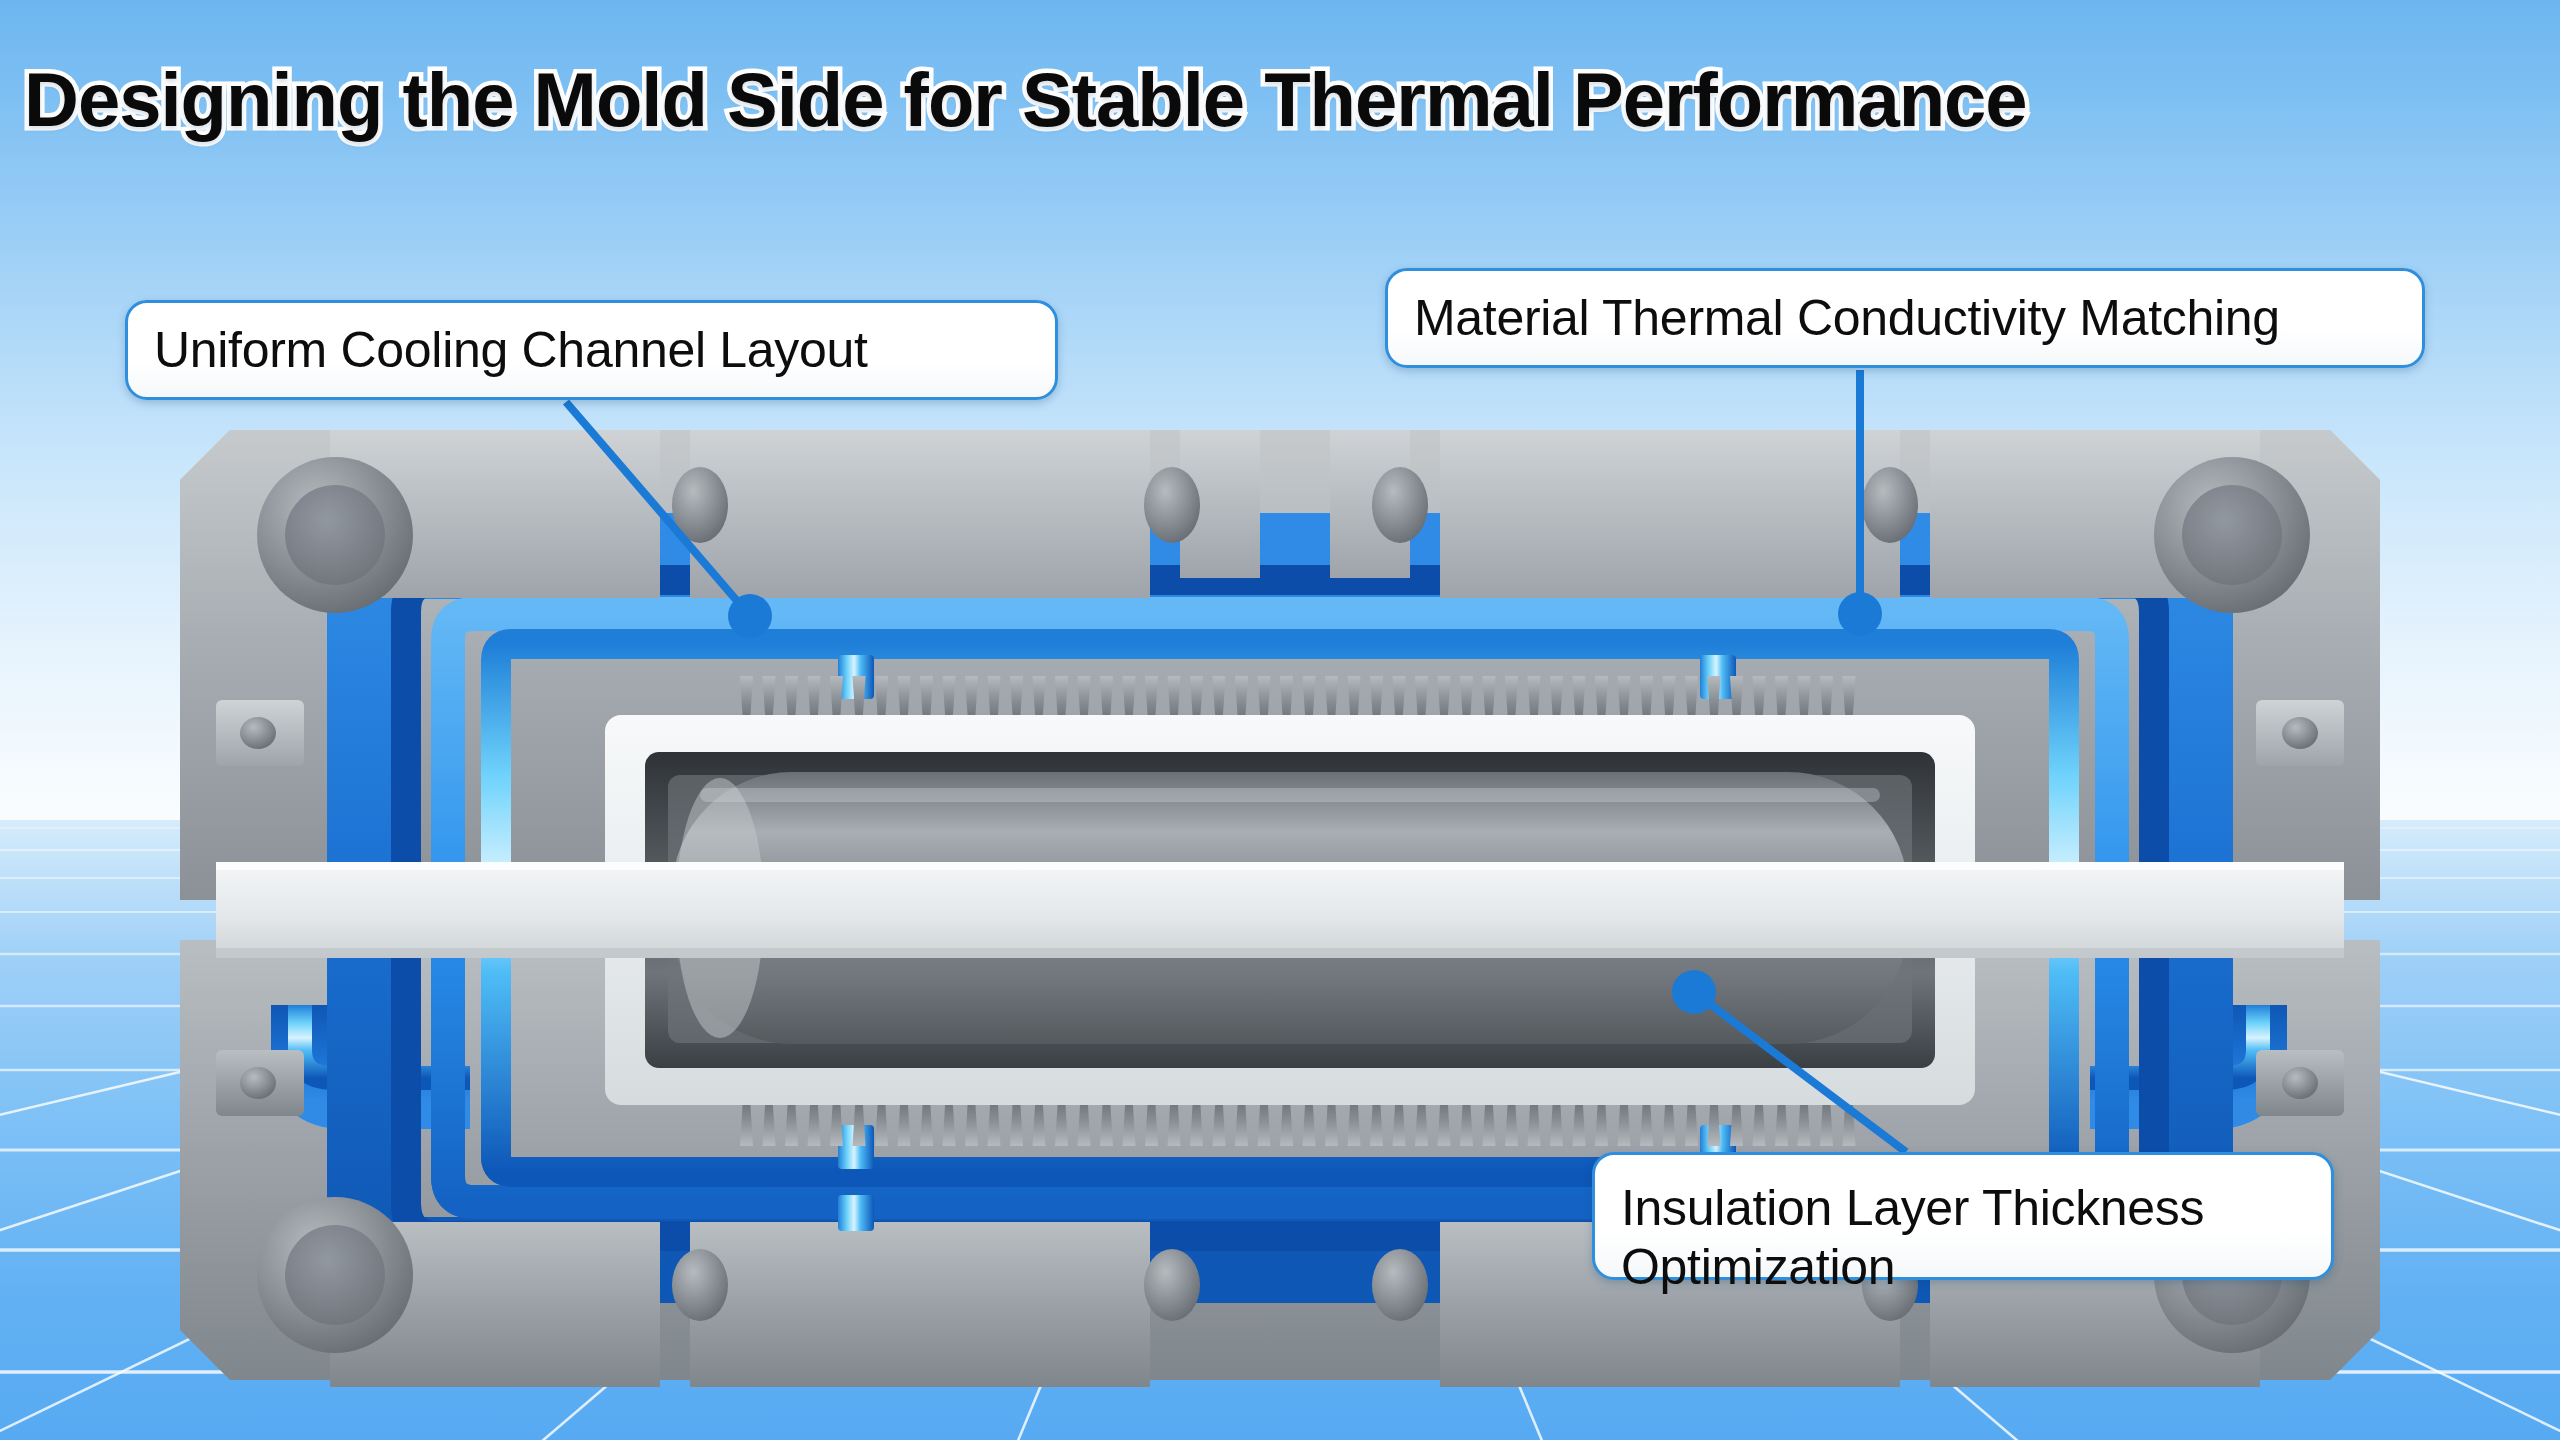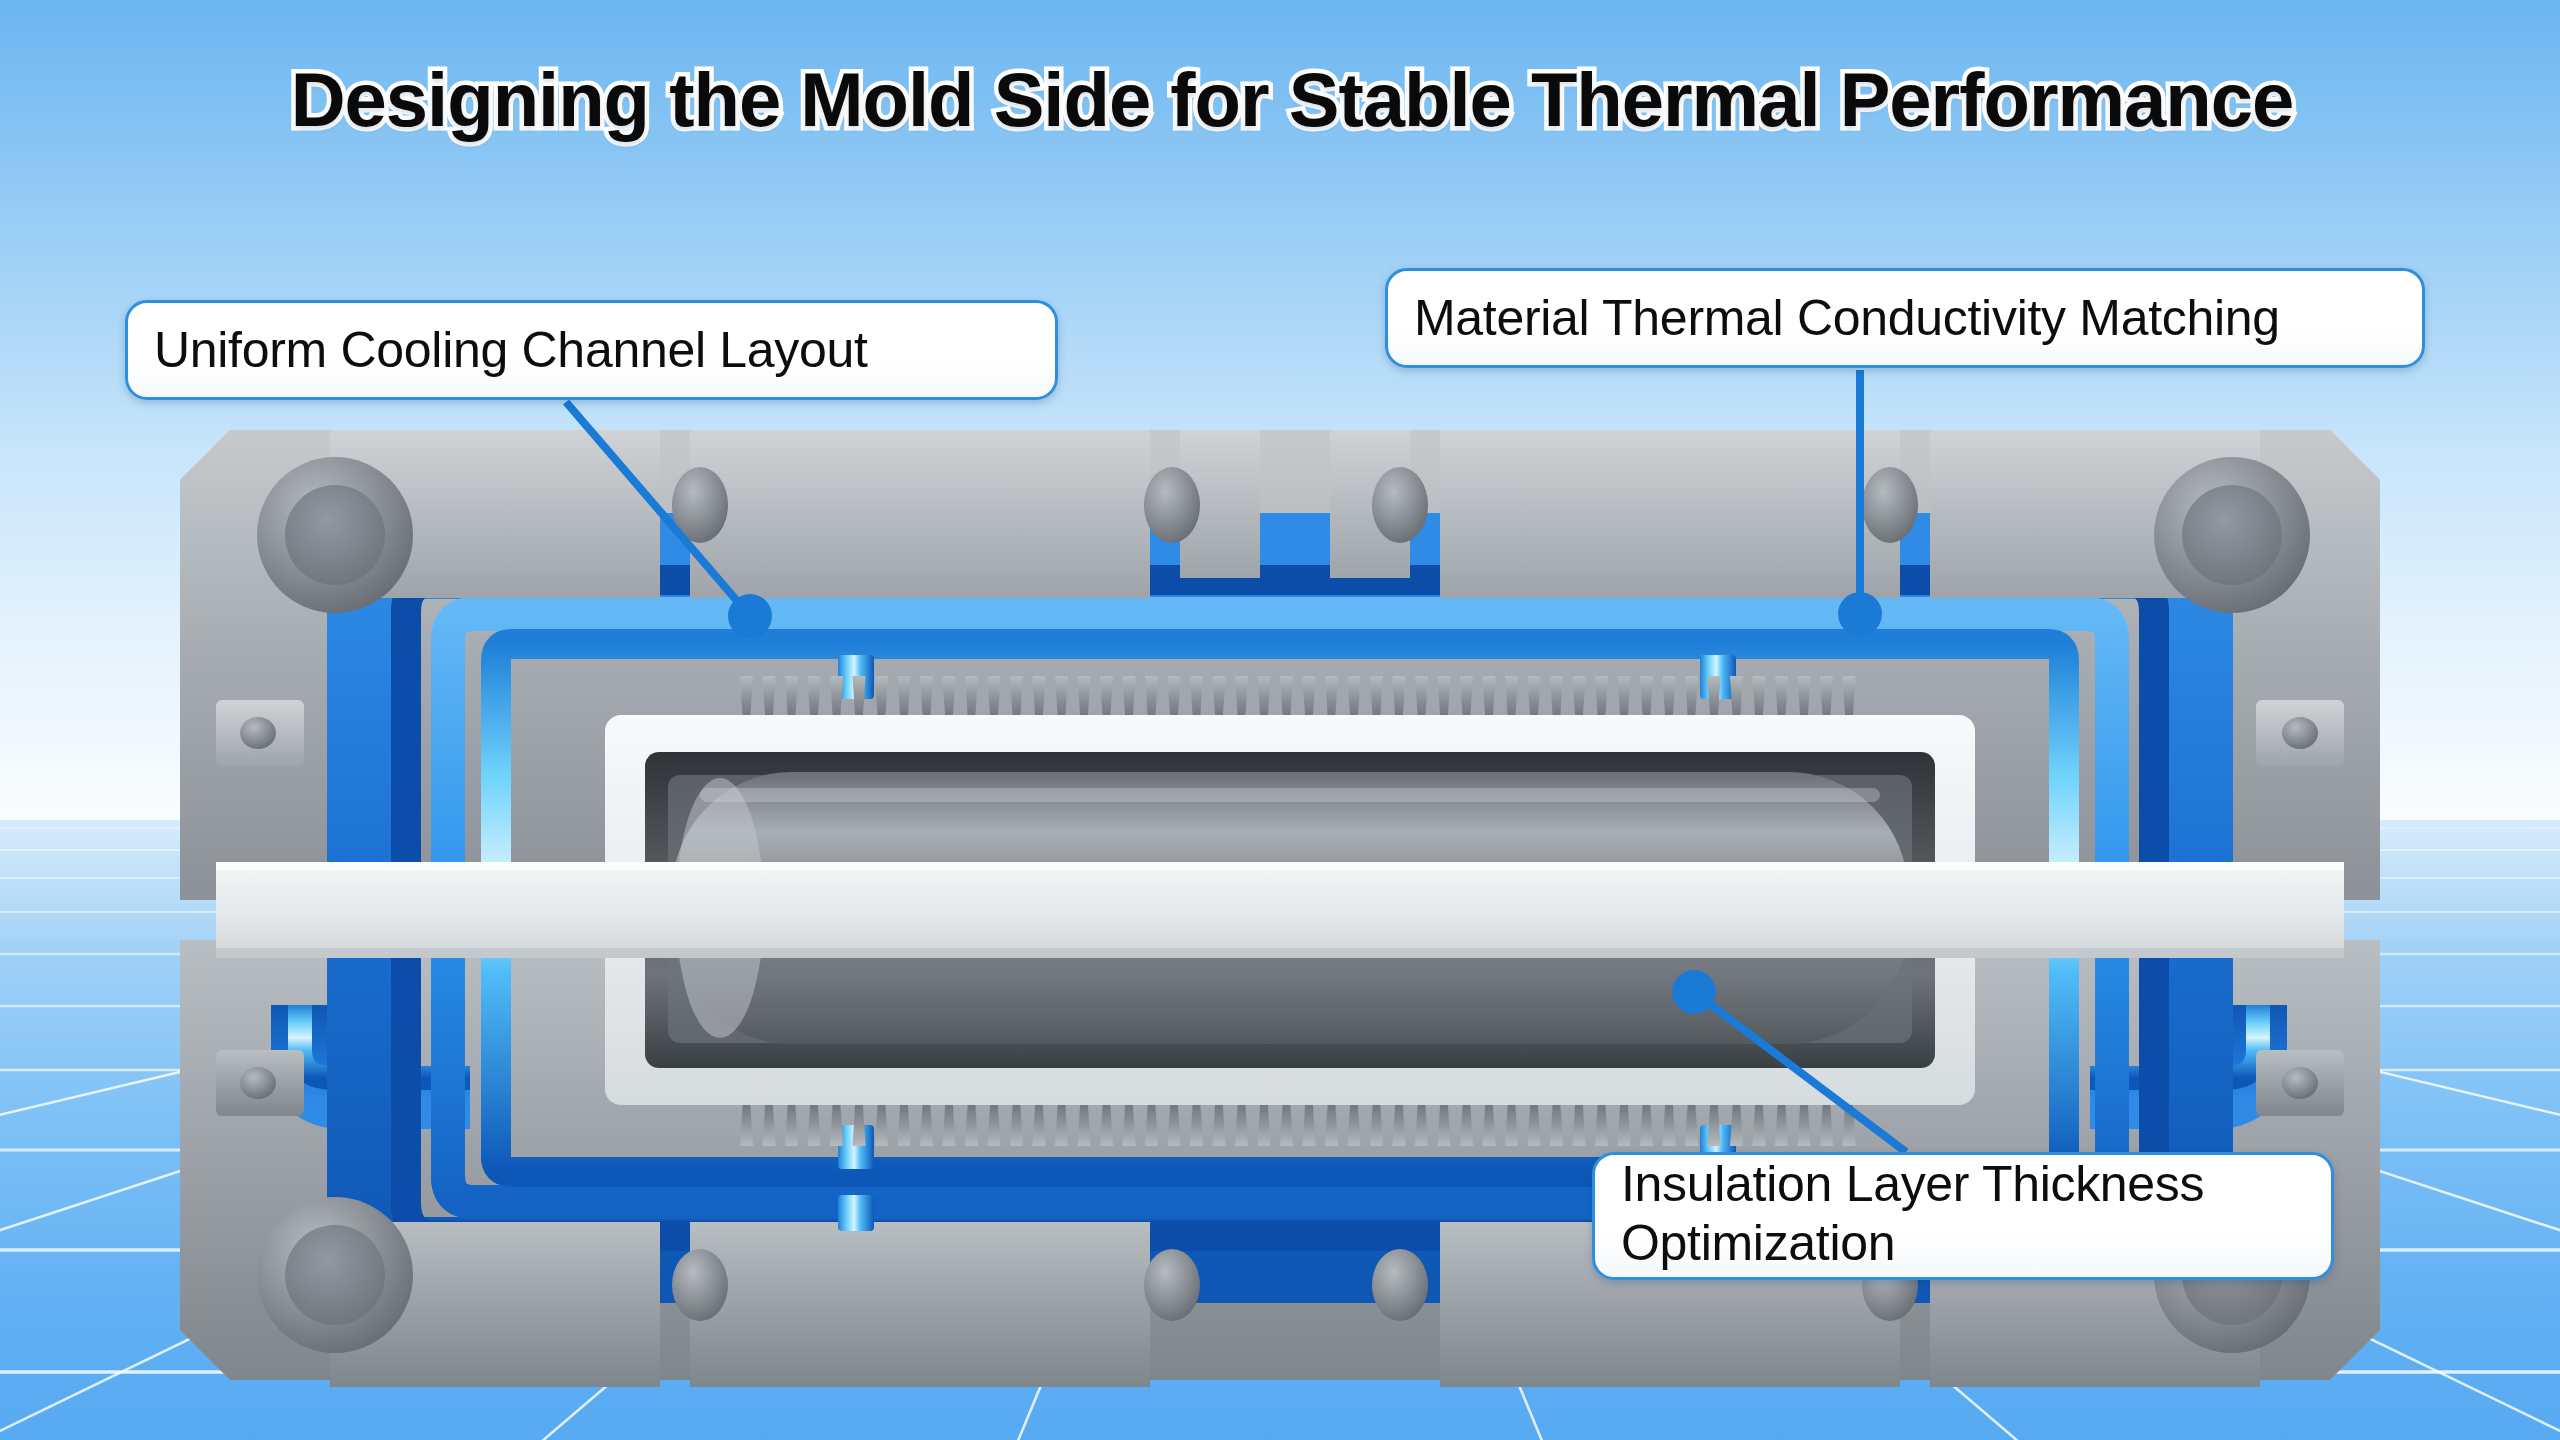--- a/index.html
+++ b/index.html
@@ -20,21 +20,21 @@
   .bg-floor{
     position:absolute;left:0;right:0;top:820px;height:620px;
     background:linear-gradient(to bottom,#d6ecfb 0%, #9fd0f7 22%, #7cc0f6 50%, #61b0f3 78%, #57aaf2 100%);
     overflow:hidden;
   }
   .floor-lines{position:absolute;inset:0;}
 
   
   #title{
     position:absolute;left:0;right:0;top:62px;
-    text-align:center;
+    text-align:left;
     font-size:76px;line-height:1;
     font-weight:bold;
     font-family:"Liberation Sans","DejaVu Sans",sans-serif;
     letter-spacing:-1px;
     color:#0a0a0a;
     -webkit-text-stroke:9px #ffffff;
     paint-order:stroke fill;
     text-shadow:0 3px 5px rgba(40,80,120,.18);
     white-space:nowrap;
     padding-left:24px;
@@ -53,21 +53,21 @@
   }
   .callout .ctext{
     font-size:50px;line-height:1.17;
     color:#0d0d0d;
     font-family:"Liberation Sans","DejaVu Sans",sans-serif;
     letter-spacing:-.3px;
     white-space:pre-line;
   }
   #callout-cooling{left:125px;top:300px;width:933px;height:100px;}
   #callout-conductivity{left:1385px;top:268px;width:1040px;height:100px;}
-  #callout-insulation{left:1592px;top:1152px;width:742px;height:128px;align-items:flex-start;padding-top:0;}
+  #callout-insulation{left:1592px;top:1152px;width:742px;height:128px;align-items:flex-start;padding-top:24px;}
 
   
   #mold{position:absolute;left:0;top:0;width:2560px;height:1440px;}
 </style>
 </head>
 <body>
 
 <div id="stage">
 
   <div class="bg-sky"></div>

